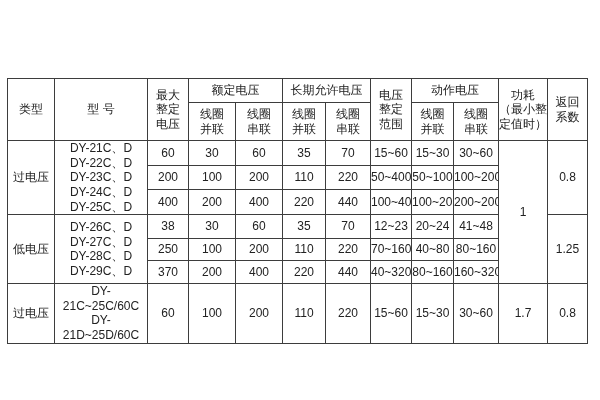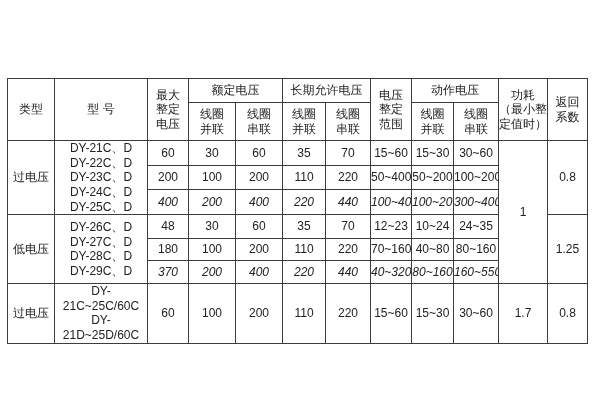--- a/index.html
+++ b/index.html
@@ -32,21 +32,21 @@
     font-weight: normal;
     color: #222222;
     white-space: pre-line;
     line-height: 1.22;
     overflow: hidden;
   }
   tr.hrow1 { height: 24px; }
   tr.hrow2 { height: 38px; }
   tr.r-a { height: 23px; }
   tr.r-b { height: 22px; }
-  tr.r-c { height: 23px; font-style: italic; }
+  tr.r-c { height: 23px; }
   tr.r-d { height: 24px; }
   tr.r-g { height: 41px; }
   td.models { font-size: 11px; line-height: 13px; }
   th.small  { font-size: 11px; line-height: 15px; margin-left: 16px; }
   th.twoline{ line-height: 16px; }
 </style>
 </head>
 <body>
 
 <div class="stage">
@@ -118,69 +118,69 @@
       <td rowspan="6">1</td>
       <td rowspan="3">0.8</td>
     </tr>
     <tr class="r-b">
       <td>200</td>
       <td>100</td>
       <td>200</td>
       <td>110</td>
       <td>220</td>
       <td>50~400</td>
-      <td>50~200</td>
+      <td>50~100</td>
       <td>100~200</td>
     </tr>
     <tr class="r-c">
       <td>400</td>
       <td>200</td>
       <td>400</td>
       <td>220</td>
       <td>440</td>
       <td>100~400</td>
       <td>100~200</td>
-      <td>300~400</td>
+      <td>200~200</td>
     </tr>
 
     <tr class="r-d">
       <td rowspan="3">低电压</td>
       <td rowspan="3" class="models">DY-26C、D
 DY-27C、D
 DY-28C、D
 DY-29C、D</td>
-      <td>48</td>
+      <td>38</td>
       <td>30</td>
       <td>60</td>
       <td>35</td>
       <td>70</td>
       <td>12~23</td>
-      <td>10~24</td>
-      <td>24~35</td>
+      <td>20~24</td>
+      <td>41~48</td>
       <td rowspan="3">1.25</td>
     </tr>
     <tr class="r-b">
-      <td>180</td>
+      <td>250</td>
       <td>100</td>
       <td>200</td>
       <td>110</td>
       <td>220</td>
       <td>70~160</td>
       <td>40~80</td>
       <td>80~160</td>
     </tr>
     <tr class="r-c">
       <td>370</td>
       <td>200</td>
       <td>400</td>
       <td>220</td>
       <td>440</td>
       <td>40~320</td>
       <td>80~160</td>
-      <td>160~550</td>
+      <td>160~320</td>
     </tr>
 
     <tr class="r-g">
       <td>过电压</td>
       <td class="models">DY-21C~25C/60C
 DY-21D~25D/60C</td>
       <td>60</td>
       <td>100</td>
       <td>200</td>
       <td>110</td>

